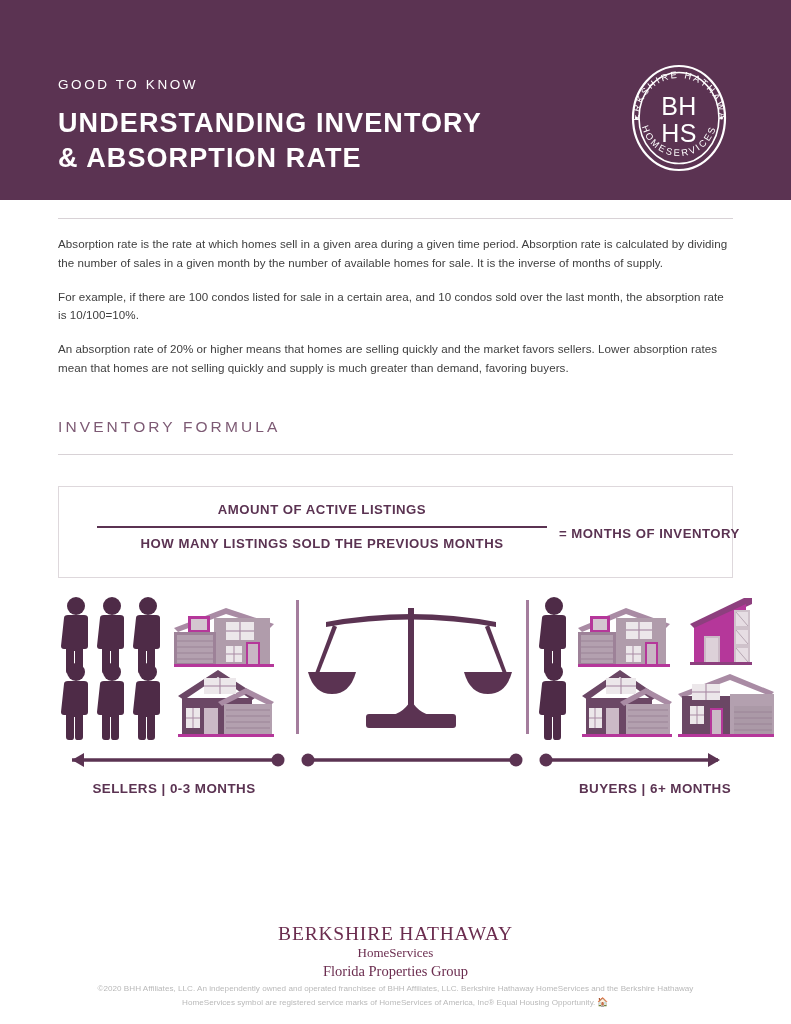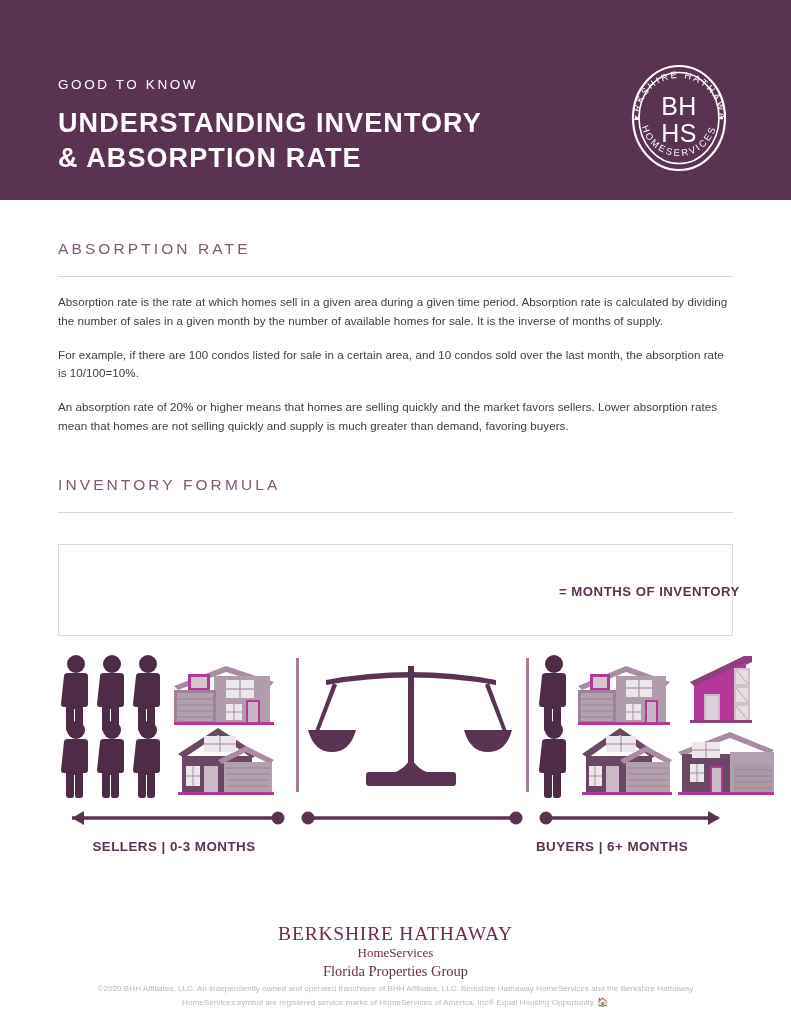--- a/index.html
+++ b/index.html
@@ -169,21 +169,21 @@
     position: absolute;
     color: #5b3352;
     font-weight: bold;
     font-size: 13.4px;
     letter-spacing: 0.45px;
     white-space: nowrap;
     top: 0;
   }
   .lbl-sellers { left: 0;    width: 232px; text-align: center; }
   .lbl-neutral { left: 242px; width: 226px; text-align: center; }
-  .lbl-buyers  { left: 478px; width: 238px; }
+  .lbl-buyers  { left: 478px; width: 238px; text-align: center; }
 
   
   .footer {
     position: absolute;
     left: 0;
     right: 0;
     bottom: 0;
     padding: 0 58px 14px 58px;
     box-sizing: border-box;
     text-align: center;
@@ -243,31 +243,35 @@
       <circle cx="13.5" cy="56" r="1.5" fill="#ffffff"></circle>
       <circle cx="98.5" cy="56" r="1.5" fill="#ffffff"></circle>
       <text x="56" y="53" font-family="'Liberation Sans', sans-serif" font-size="25" fill="#ffffff" text-anchor="middle" letter-spacing="0.5">BH</text>
       <text x="56" y="80" font-family="'Liberation Sans', sans-serif" font-size="25" fill="#ffffff" text-anchor="middle" letter-spacing="0.5">HS</text>
     </svg>
   </div>
 </div>
 
 <div class="content">
 
-  <h2 class="section-head">ABSORPTION RATE</h2>
   <div class="rule"></div>
   <p class="para">Absorption rate is the rate at which homes sell in a given area during a given time period. Absorption rate is calculated by dividing the number of sales in a given month by the number of available homes for sale. It is the inverse of months of supply.</p>
   <p class="para">For example, if there are 100 condos listed for sale in a certain area, and 10 condos sold over the last month, the absorption rate is 10/100=10%.</p>
   <p class="para">An absorption rate of 20% or higher means that homes are selling quickly and the market favors sellers. Lower absorption rates mean that homes are not selling quickly and supply is much greater than demand, favoring buyers.</p>
 
   <h2 class="section-head">INVENTORY FORMULA</h2>
   <div class="rule"></div>
 
   <div class="formula-wrap">
     <div class="formula-box">
+      <div class="frac">
+        <div class="frac-num">AMOUNT OF ACTIVE LISTINGS</div>
+        <div class="frac-bar"></div>
+        <div class="frac-den">HOW MANY LISTINGS SOLD THE PREVIOUS MONTHS</div>
+      </div>
       <div class="frac-eq">= MONTHS OF INVENTORY</div>
     </div>
   </div>
 
   <div class="illus">
 
     <div class="illus-col col-sellers">
       <svg width="232" height="148" viewBox="0 0 232 148">
         <g fill="#4e2b47">
           <g>

